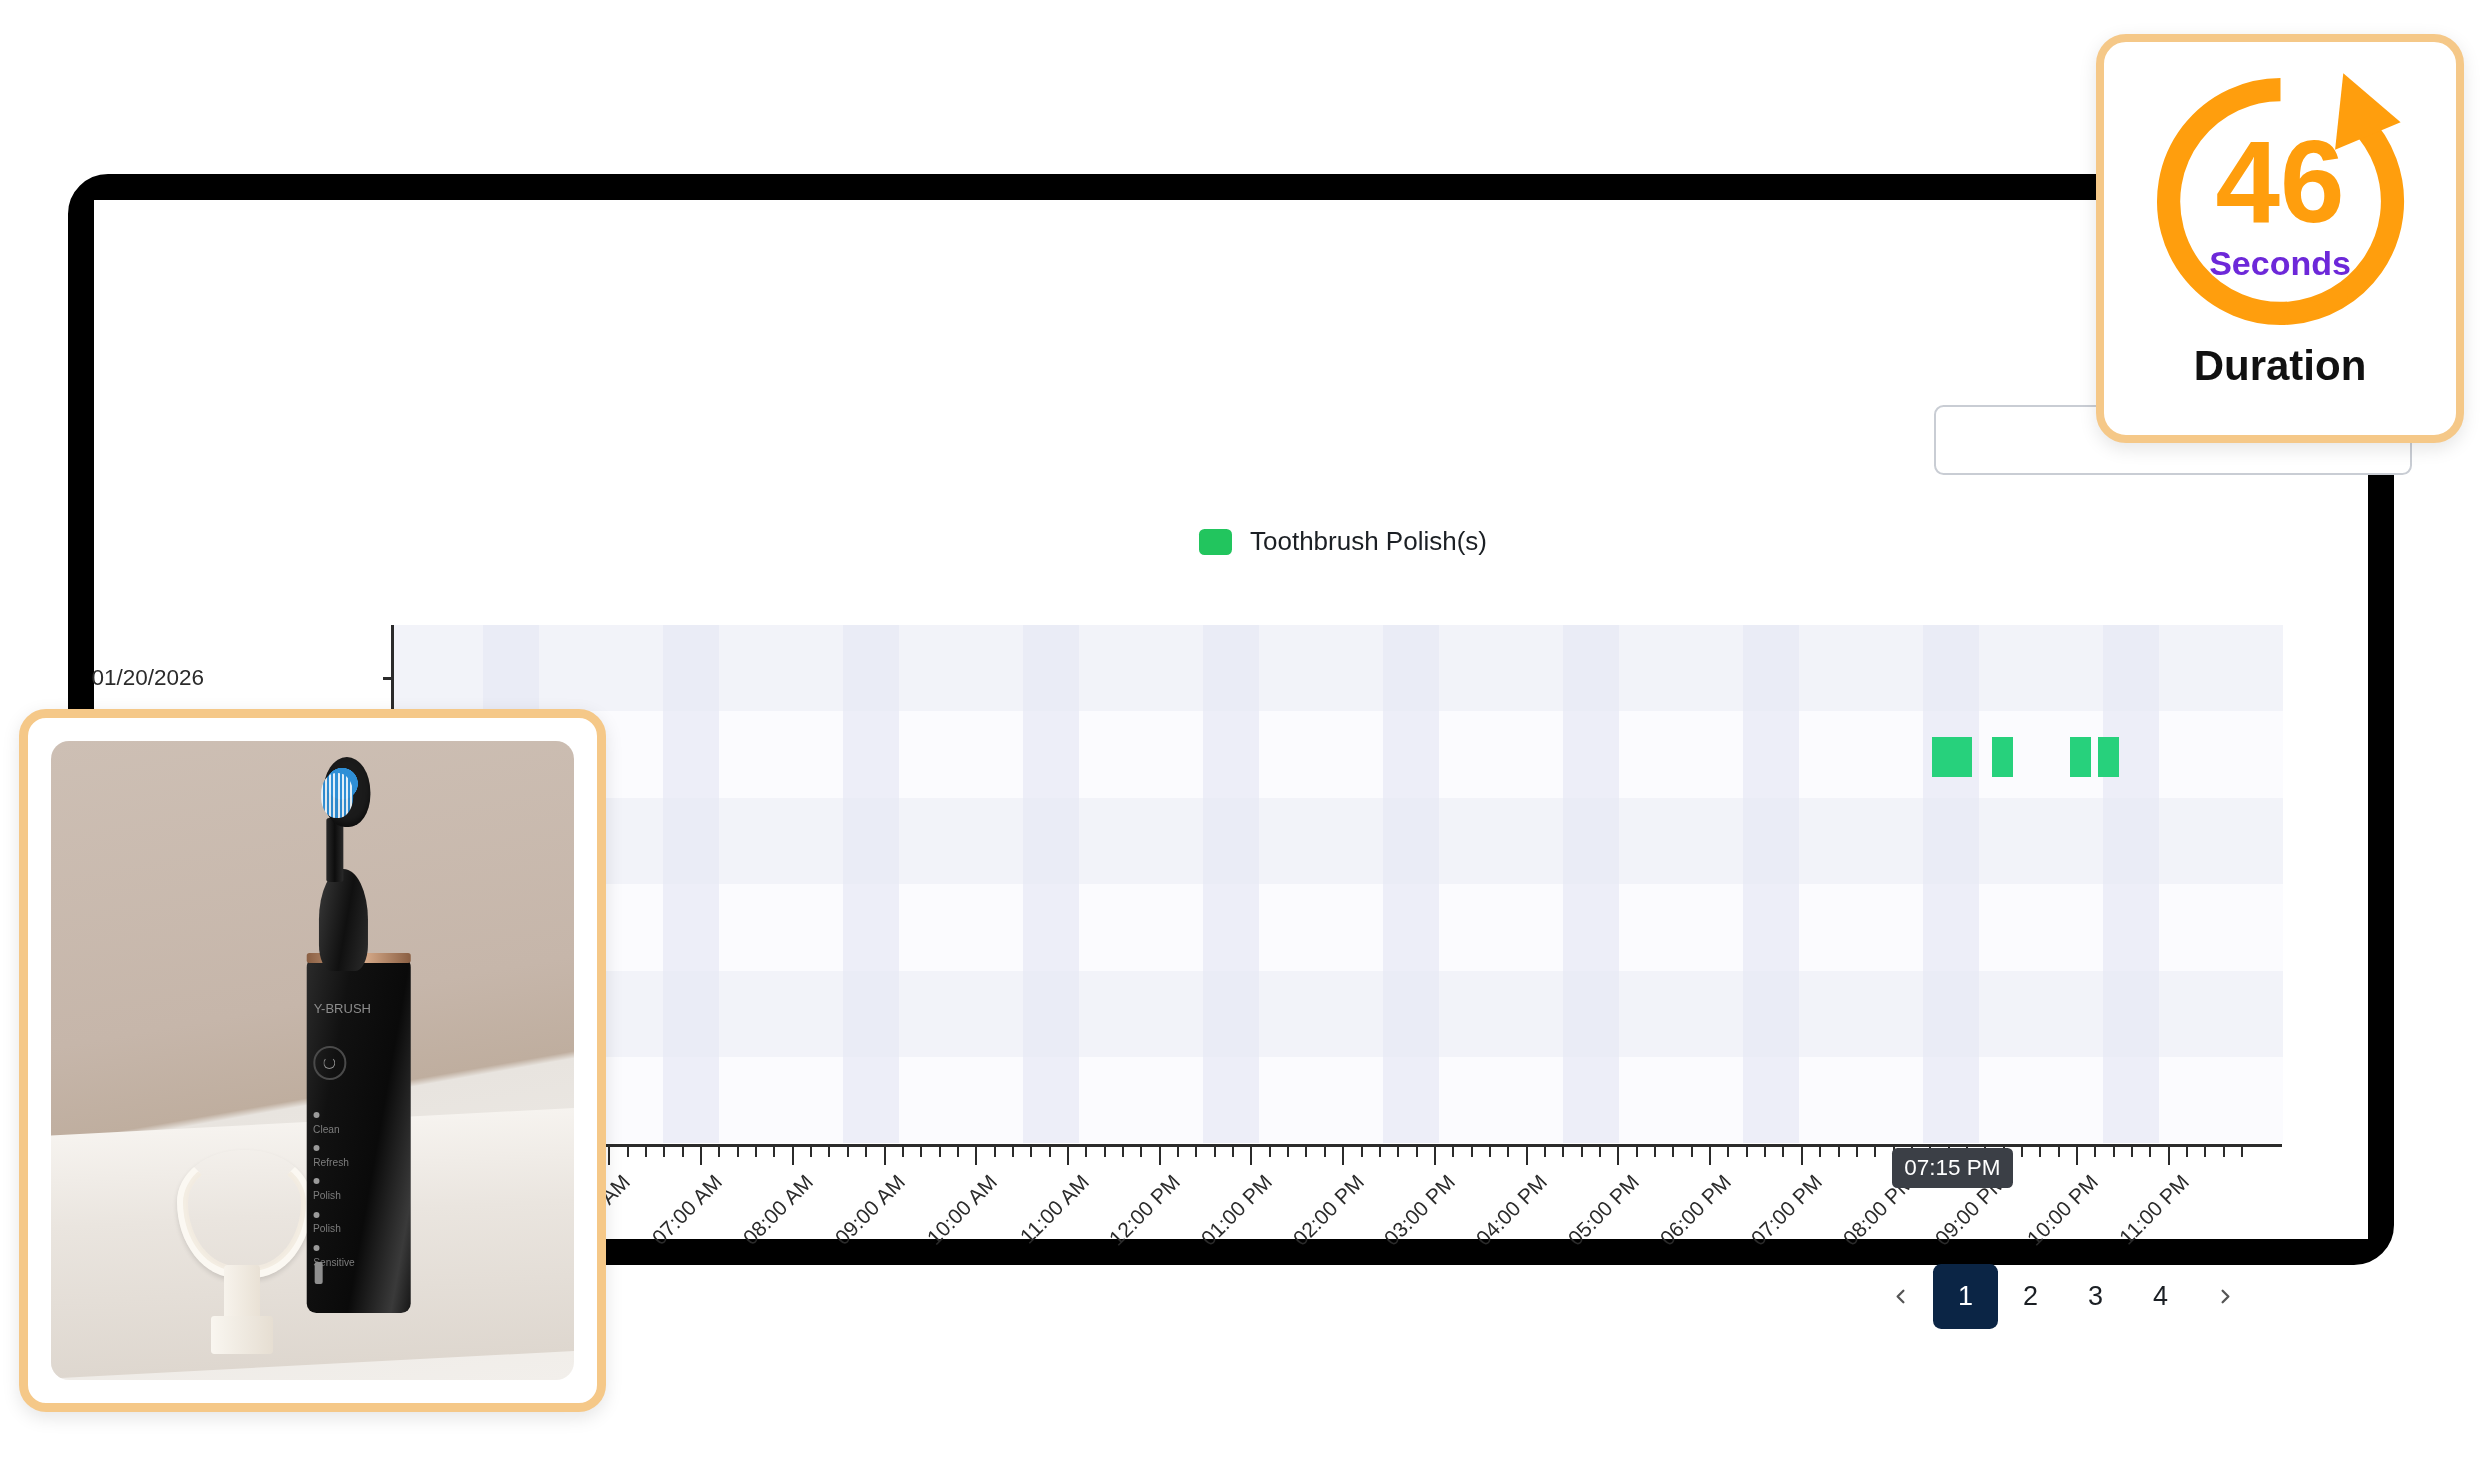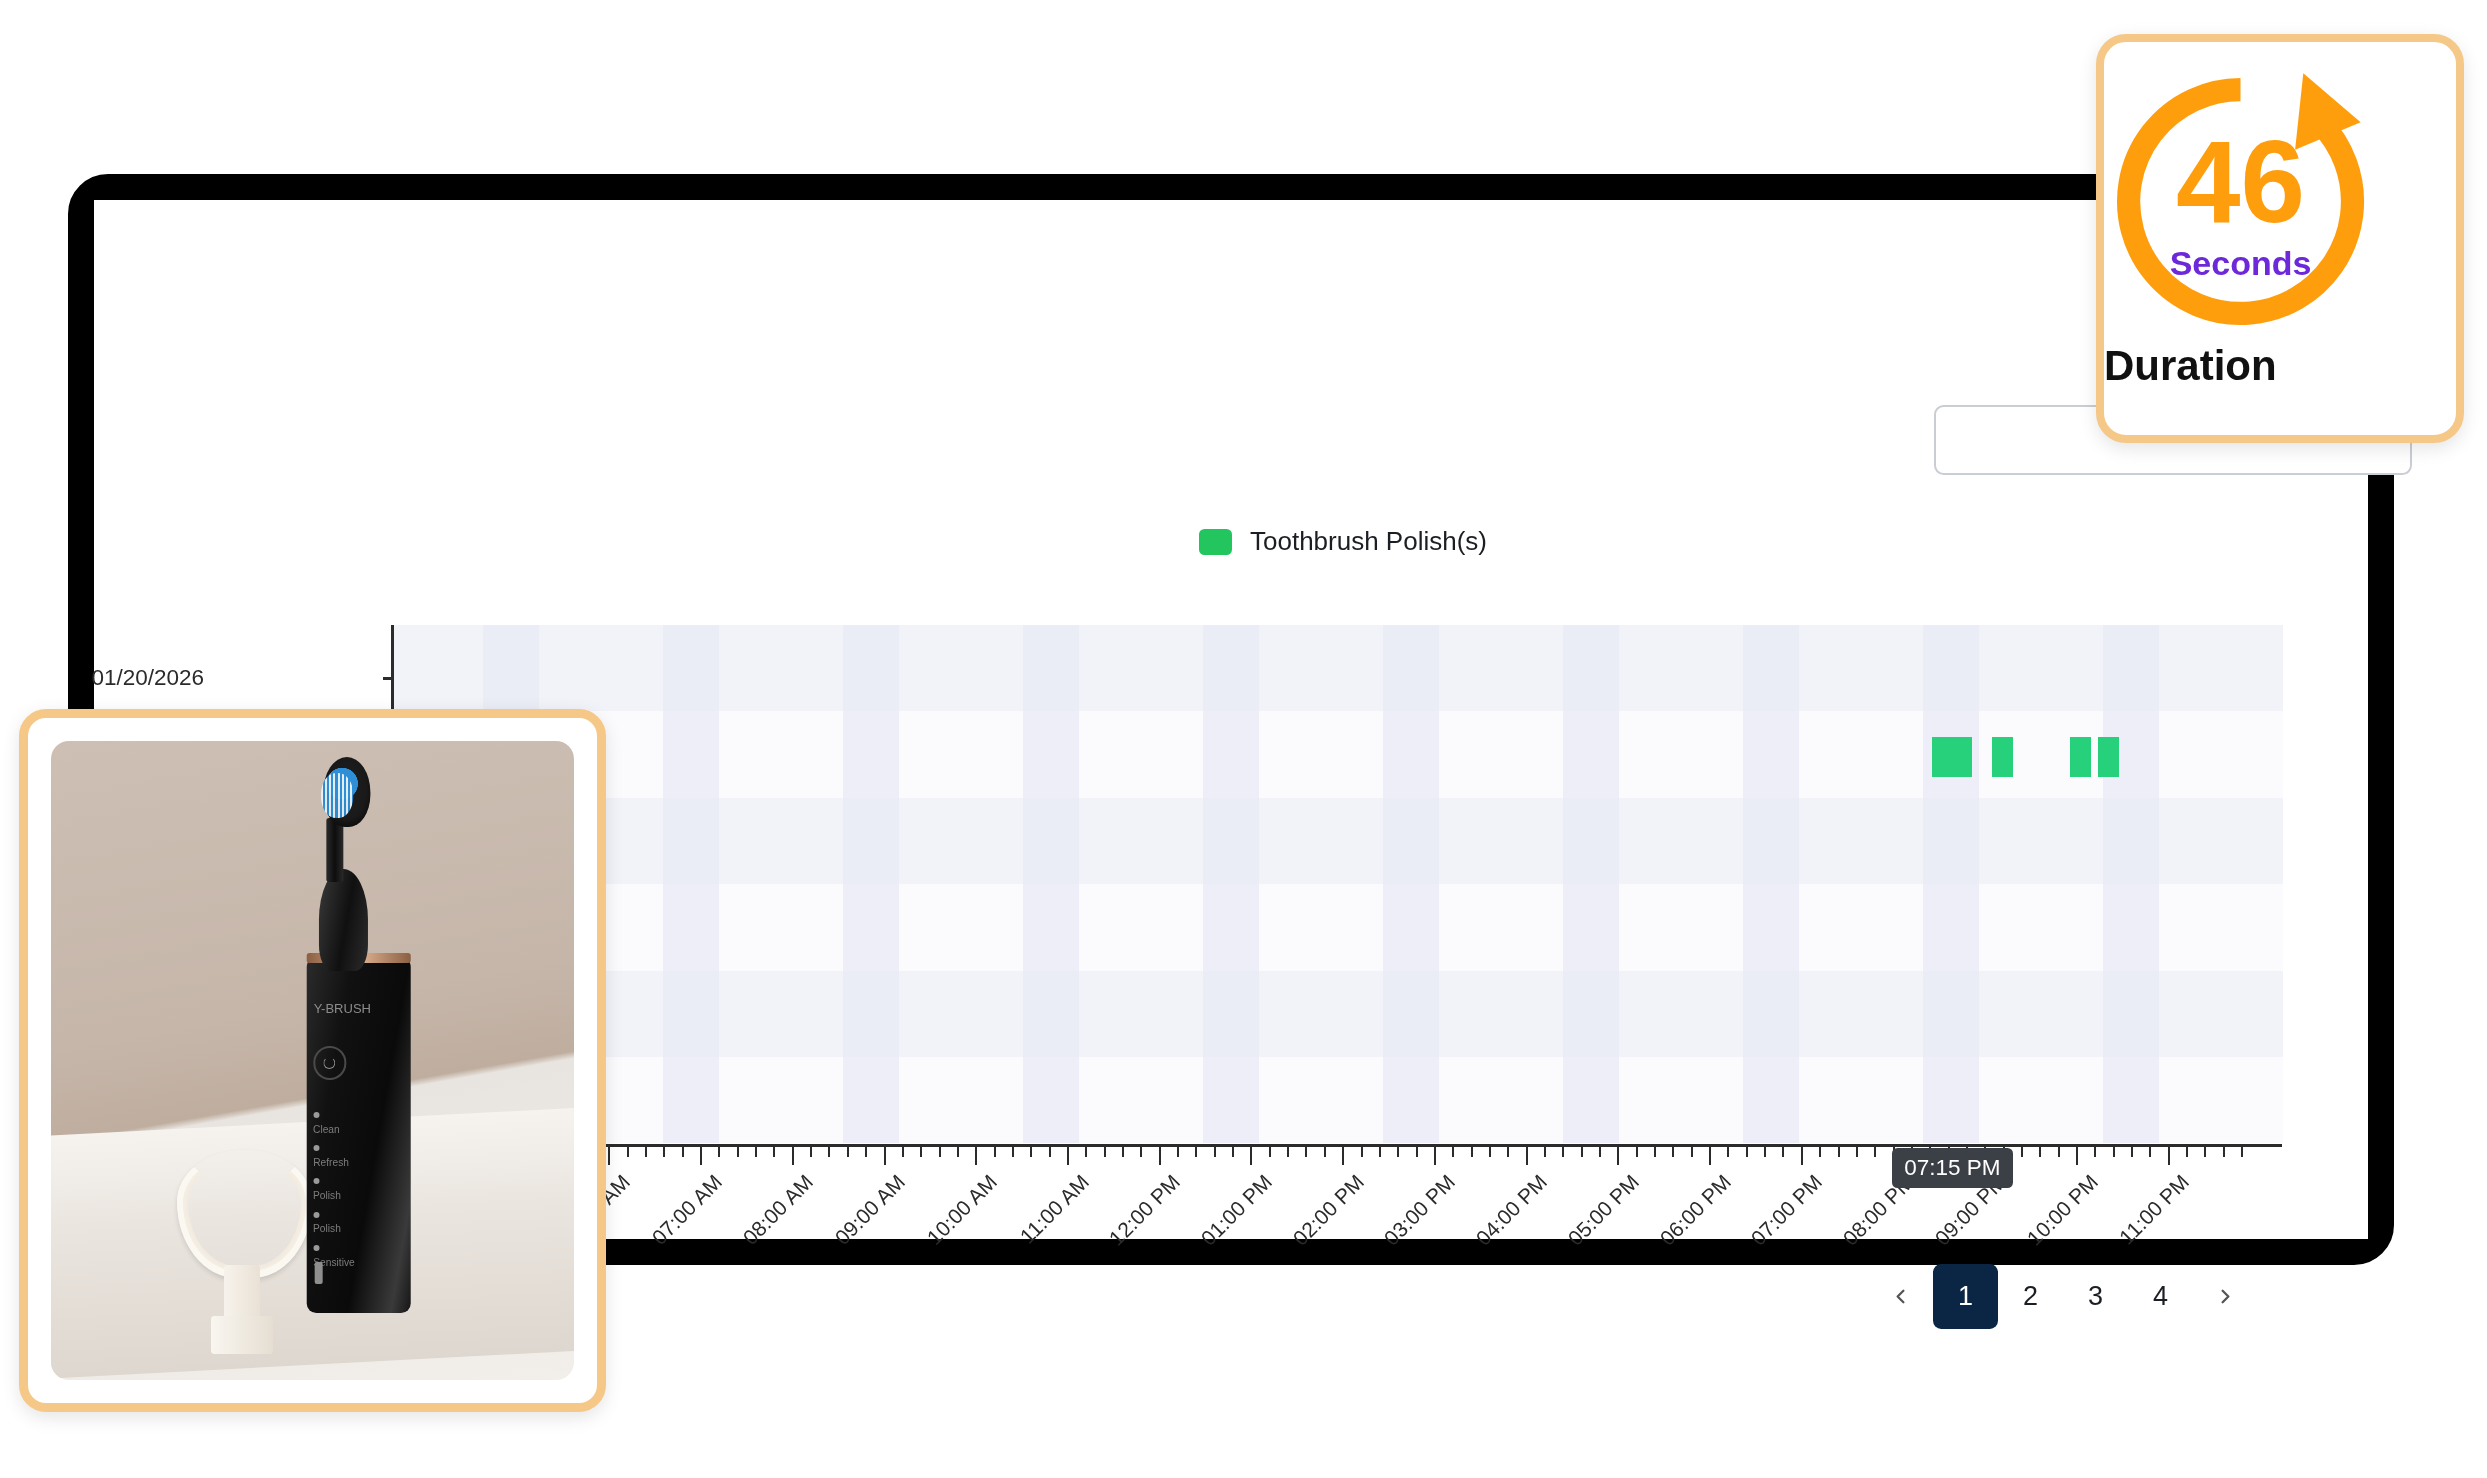--- a/index.html
+++ b/index.html
@@ -97,21 +97,21 @@
   }
   .page-btn.active { background: #0b2545; color: #ffffff; }
   .page-arrow { width: 65px; height: 65px; display:flex; align-items:center; justify-content:center; color:#555; }
   .page-arrow svg { width: 23px; height: 23px; }
 
   
   #duration-badge {
     position: absolute; left: 2096px; top: 34px;
     width: 368px; height: 409px;
     background: #ffffff; border: 8.2px solid #f5c888; border-radius: 30px;
-    display: flex; flex-direction: column; justify-content: flex-start;
+    display: flex; flex-direction: column; align-items: center; justify-content: flex-start;
     padding-top: 23px;
     box-shadow: 0 5.5px 18px rgba(0,0,0,.10); z-index: 20;
   }
   #badge-ring { position: relative; width: 273px; height: 273px; }
   #badge-ring svg { position:absolute; inset:0; width:100%; height:100%; }
   #badge-number {
     position: absolute; left: 0; right: 0; top: 59px; text-align: center;
     font-size: 116px; font-weight: 700; color: #FF9E0D; line-height: 1;
   }
   #badge-unit {

